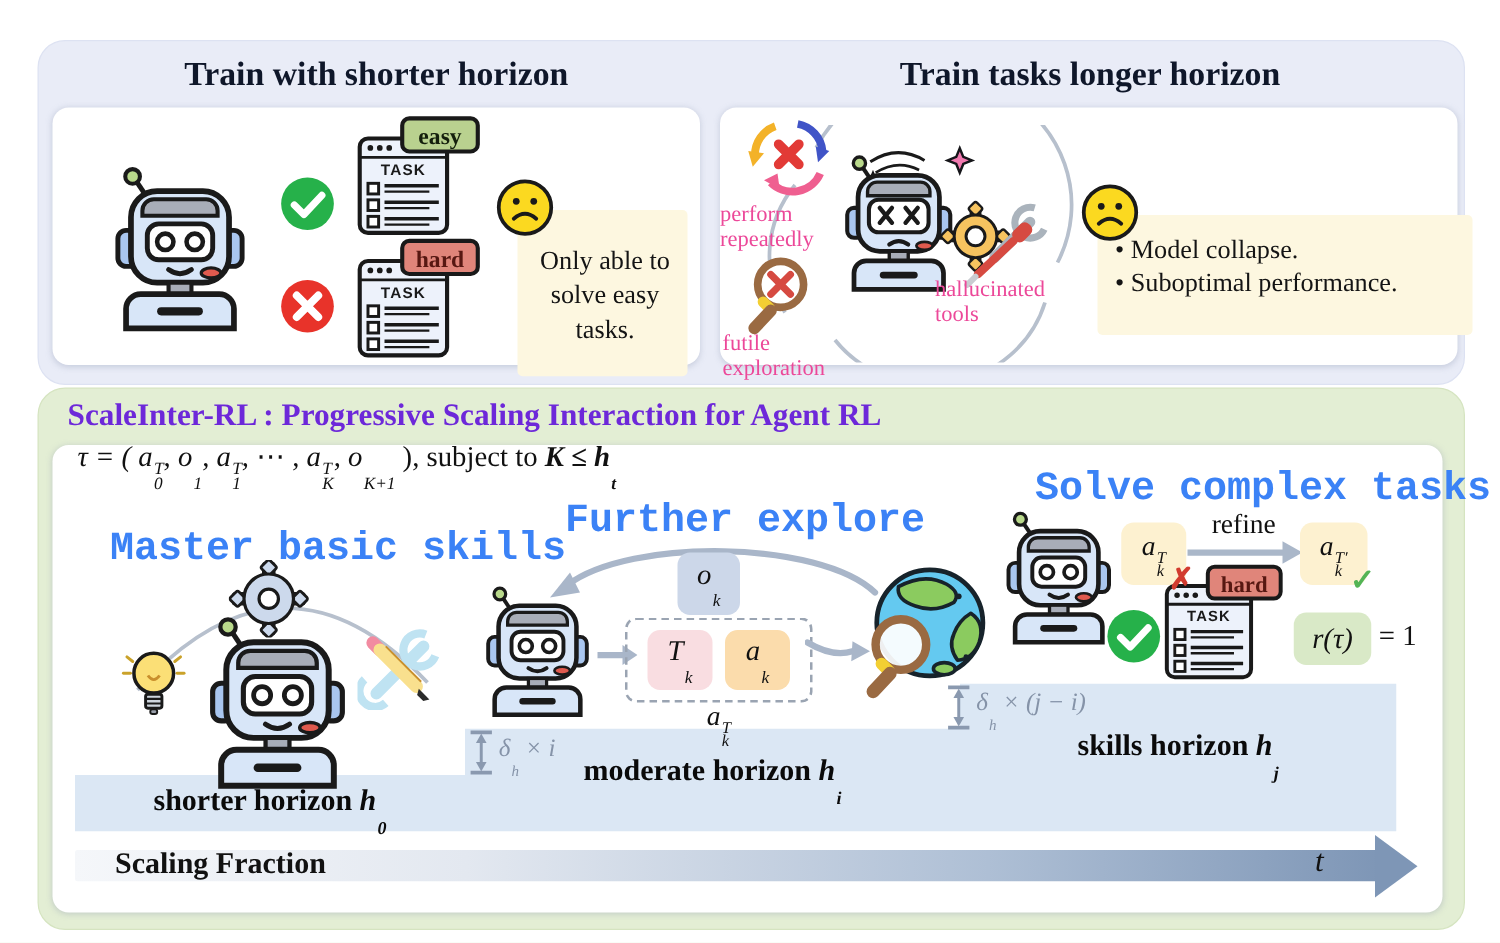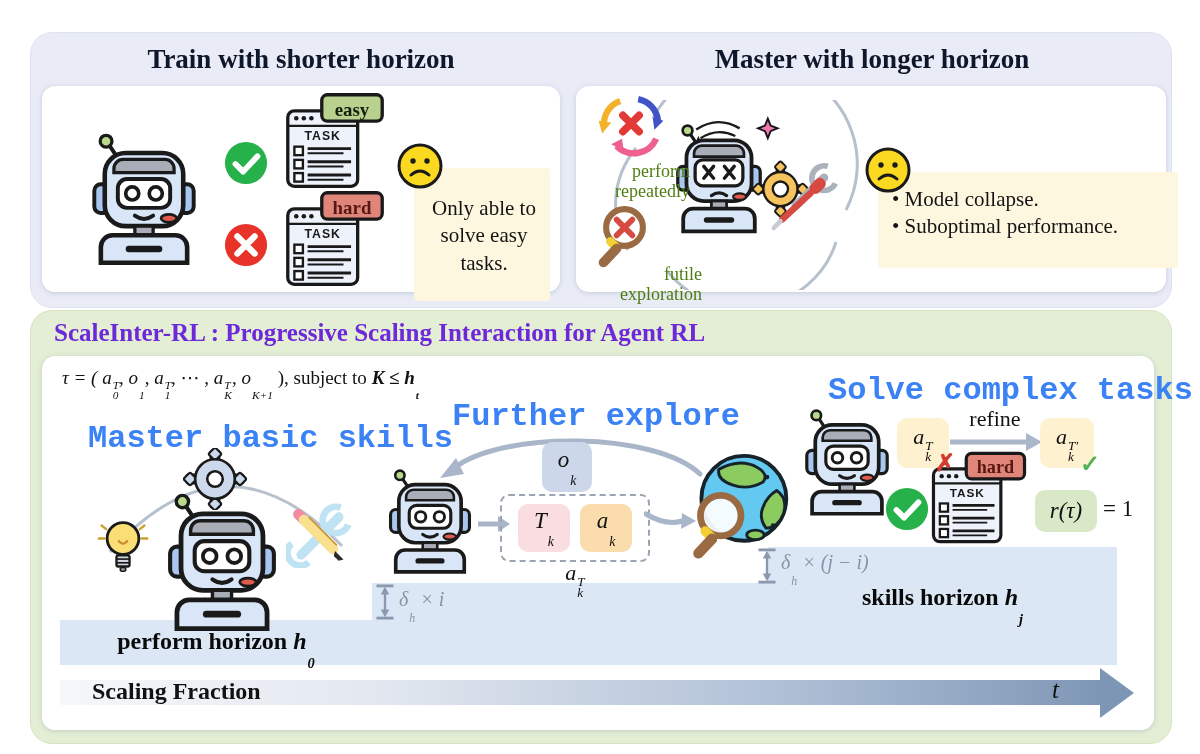--- a/index.html
+++ b/index.html
@@ -9,21 +9,21 @@
   .panel{border-radius:22px;}
   .panel-top{background:#e9ecf7;border:1px solid #dde2f2;}
   .panel-bottom{background:#e3eed4;border:1px solid #d5e4c0;}
   .card{background:#ffffff;border-radius:13px;box-shadow:0 1px 5px rgba(140,150,175,.38);}
   .h-title{font-weight:bold;font-size:27px;text-align:center;color:#0f172a;white-space:nowrap;}
   .sec-title{font-weight:bold;font-size:32px;text-align:center;color:#3b82f6;white-space:nowrap;font-family:Liberation Mono, monospace;}
   .big-title{font-weight:bold;font-size:25px;color:#6d28d9;white-space:nowrap;}
   .note{background:#fdf7e0;border-radius:4px;font-size:21px;line-height:1.3;color:#141414;}
   .step{background:#dbe7f4;}
   .step-label{font-size:24px;text-align:center;color:#0a0a0a;white-space:nowrap;}
-  .small-label{font-size:18px;text-align:right;line-height:1.1;color:#4d7c0f;}
+  .small-label{font-size:18px;text-align:left;line-height:1.1;color:#ec4899;}
   .mathbox{display:flex;align-items:center;justify-content:center;}
   .m-it{font-style:italic;}
   .m-rm{font-style:normal;}
   .m-bi{font-style:italic;font-weight:bold;}
   .m-br{font-style:normal;font-weight:bold;}
   .stk{display:inline-flex;flex-direction:column;font-size:.6em;line-height:.85;
        vertical-align:-0.45em;font-style:italic;margin-left:1px;}
   .stp,.stb{display:block;min-height:.85em;}
   [data-icon] svg, .inline-svg svg{display:block;width:100%;height:100%;}
   .easy .tag-rect{fill:#b9d18f;} .easy .task-tag{fill:#141f0c;}
@@ -37,21 +37,21 @@
   .mark-ck{color:#53b455;font-weight:bold;}
 </style>
 </head>
 <body>
 
 <div id="stage">
 
   <div class="abs panel panel-top" style="left:30px;top:32px;width:1140px;height:274px;"></div>
 
   <div class="abs h-title" style="left:140px;top:44px;width:322px;">Train with shorter horizon</div>
-  <div class="abs h-title" style="left:712px;top:44px;width:320px;">Master with longer horizon</div>
+  <div class="abs h-title" style="left:712px;top:44px;width:320px;">Train tasks longer horizon</div>
 
   <div class="abs card" style="left:42px;top:86px;width:518px;height:206px;"></div>
 
   <div class="abs" style="left:78px;top:132px;width:132px;height:136px;z-index:3;" data-icon="robot">
 <svg viewBox="0 0 100 104" xmlns="http://www.w3.org/2000/svg">
   <line x1="30" y1="20" x2="22" y2="8" stroke="#1a1a1a" stroke-width="3"></line>
   <circle cx="21" cy="7" r="4.5" fill="#b9d98b" stroke="#1a1a1a" stroke-width="2.5"></circle>
   <rect x="12" y="40" width="12" height="22" rx="5" fill="#a9c6ef" stroke="#1a1a1a" stroke-width="3"></rect>
   <rect x="76" y="40" width="12" height="22" rx="5" fill="#a9c6ef" stroke="#1a1a1a" stroke-width="3"></rect>
   <rect x="20" y="16" width="60" height="56" rx="16" fill="#d8e6f8" stroke="#1a1a1a" stroke-width="3.5"></rect>
@@ -208,41 +208,42 @@
         <circle r="18" fill="#f6c35f" stroke="#1a1a1a" stroke-width="2.5"></circle>
         <circle r="8" fill="#ffffff" stroke="#1a1a1a" stroke-width="2.5"></circle>
       </g>
       <path d="M80 8 A13 13 0 1 0 88 26" fill="none" stroke="#aab3bc" stroke-width="6"></path>
       <line x1="76" y1="20" x2="46" y2="50" stroke="#aab3bc" stroke-width="9" stroke-linecap="round"></line>
       <line x1="32" y1="64" x2="62" y2="36" stroke="#d64a41" stroke-width="7" stroke-linecap="round"></line>
       <rect x="-6" y="-11" width="12" height="18" rx="5" fill="#d64a41" transform="translate(68,30) rotate(45)"></rect>
       <line x1="30" y1="66" x2="23" y2="73" stroke="#c9ccd1" stroke-width="5" stroke-linecap="round"></line>
     </svg>
   </div>
+  <div class="abs small-label" style="left:748px;top:222px;width:120px;z-index:3;">hallucinated tools</div>
 
   <div class="abs note" style="left:878px;top:172px;width:266px;height:74px;padding:14px 20px 8px 14px;z-index:2;">
     <div>• Model collapse.</div>
     <div>• Suboptimal performance.</div>
   </div>
   <div class="abs" style="left:864px;top:146px;width:48px;height:48px;z-index:4;" data-icon="sad">
 <svg viewBox="0 0 48 48" xmlns="http://www.w3.org/2000/svg">
   <circle cx="24" cy="24" r="21" fill="#fbd920" stroke="#1a1a1a" stroke-width="3"></circle>
   <circle cx="17" cy="19" r="2.7" fill="#1a1a1a"></circle>
   <circle cx="31" cy="19" r="2.7" fill="#1a1a1a"></circle>
   <path d="M15 33 Q24 25 33 33" fill="none" stroke="#1a1a1a" stroke-width="3" stroke-linecap="round"></path>
 </svg>
 </div>
 
   <div class="abs panel panel-bottom" style="left:30px;top:310px;width:1140px;height:432px;"></div>
 
   <div class="abs big-title" style="left:54px;top:319px;">ScaleInter-RL : Progressive Scaling Interaction for Agent RL</div>
 
   <div class="abs card" style="left:42px;top:356px;width:1112px;height:374px;"></div>
 
-  <div class="abs" style="left:62px;top:366px;font-size:19px;z-index:3;"><span class="m-it">τ = ( </span><span class="m-it">a<span class="stk">
+  <div class="abs" style="left:62px;top:352px;font-size:23px;z-index:3;"><span class="m-it">τ = ( </span><span class="m-it">a<span class="stk">
           <span class="stp">T</span>
           <span class="stb">0</span>
         </span></span><span class="m-rm">, </span><span class="m-it">o<span class="stk">
           <span class="stp">​</span>
           <span class="stb">1</span>
         </span></span><span class="m-rm">, </span><span class="m-it">a<span class="stk">
           <span class="stp">T</span>
           <span class="stb">1</span>
         </span></span><span class="m-rm">, ⋯ , </span><span class="m-it">a<span class="stk">
           <span class="stp">T</span>
@@ -256,23 +257,27 @@
         </span></span></div>
 
   <div class="abs sec-title" style="left:88px;top:420px;width:250px;z-index:3;">Master basic skills</div>
   <div class="abs sec-title" style="left:452px;top:398px;width:220px;z-index:3;">Further explore</div>
   <div class="abs sec-title" style="left:828px;top:372px;width:250px;z-index:3;">Solve complex tasks</div>
 
   <div class="abs step" style="left:60px;top:620px;width:312px;height:45px;z-index:1;"></div>
   <div class="abs step" style="left:372px;top:583px;width:396px;height:82px;z-index:1;"></div>
   <div class="abs step" style="left:768px;top:547px;width:349px;height:118px;z-index:1;"></div>
 
-  <div class="abs step-label" style="left:60px;top:628px;width:312px;font-size:24px;z-index:2;"><span class="m-br">perform horizon </span><span class="m-bi">h<span class="stk">
+  <div class="abs step-label" style="left:60px;top:628px;width:312px;font-size:24px;z-index:2;"><span class="m-br">shorter horizon </span><span class="m-bi">h<span class="stk">
           <span class="stp">​</span>
           <span class="stb">0</span>
+        </span></span></div>
+  <div class="abs step-label" style="left:372px;top:604px;width:396px;z-index:2;"><span class="m-br">moderate horizon </span><span class="m-bi">h<span class="stk">
+          <span class="stp">​</span>
+          <span class="stb">i</span>
         </span></span></div>
   <div class="abs step-label" style="left:768px;top:584px;width:349px;z-index:2;"><span class="m-br">skills horizon </span><span class="m-bi">h<span class="stk">
           <span class="stp">​</span>
           <span class="stb">j</span>
         </span></span></div>
 
   <div class="abs inline-svg" style="left:375px;top:584px;width:20px;height:36px;z-index:4;">
     <svg viewBox="0 0 20 38">
       <line x1="1" y1="2" x2="19" y2="2" stroke="#8a99af" stroke-width="3"></line>
       <line x1="1" y1="36" x2="19" y2="36" stroke="#8a99af" stroke-width="3"></line>

